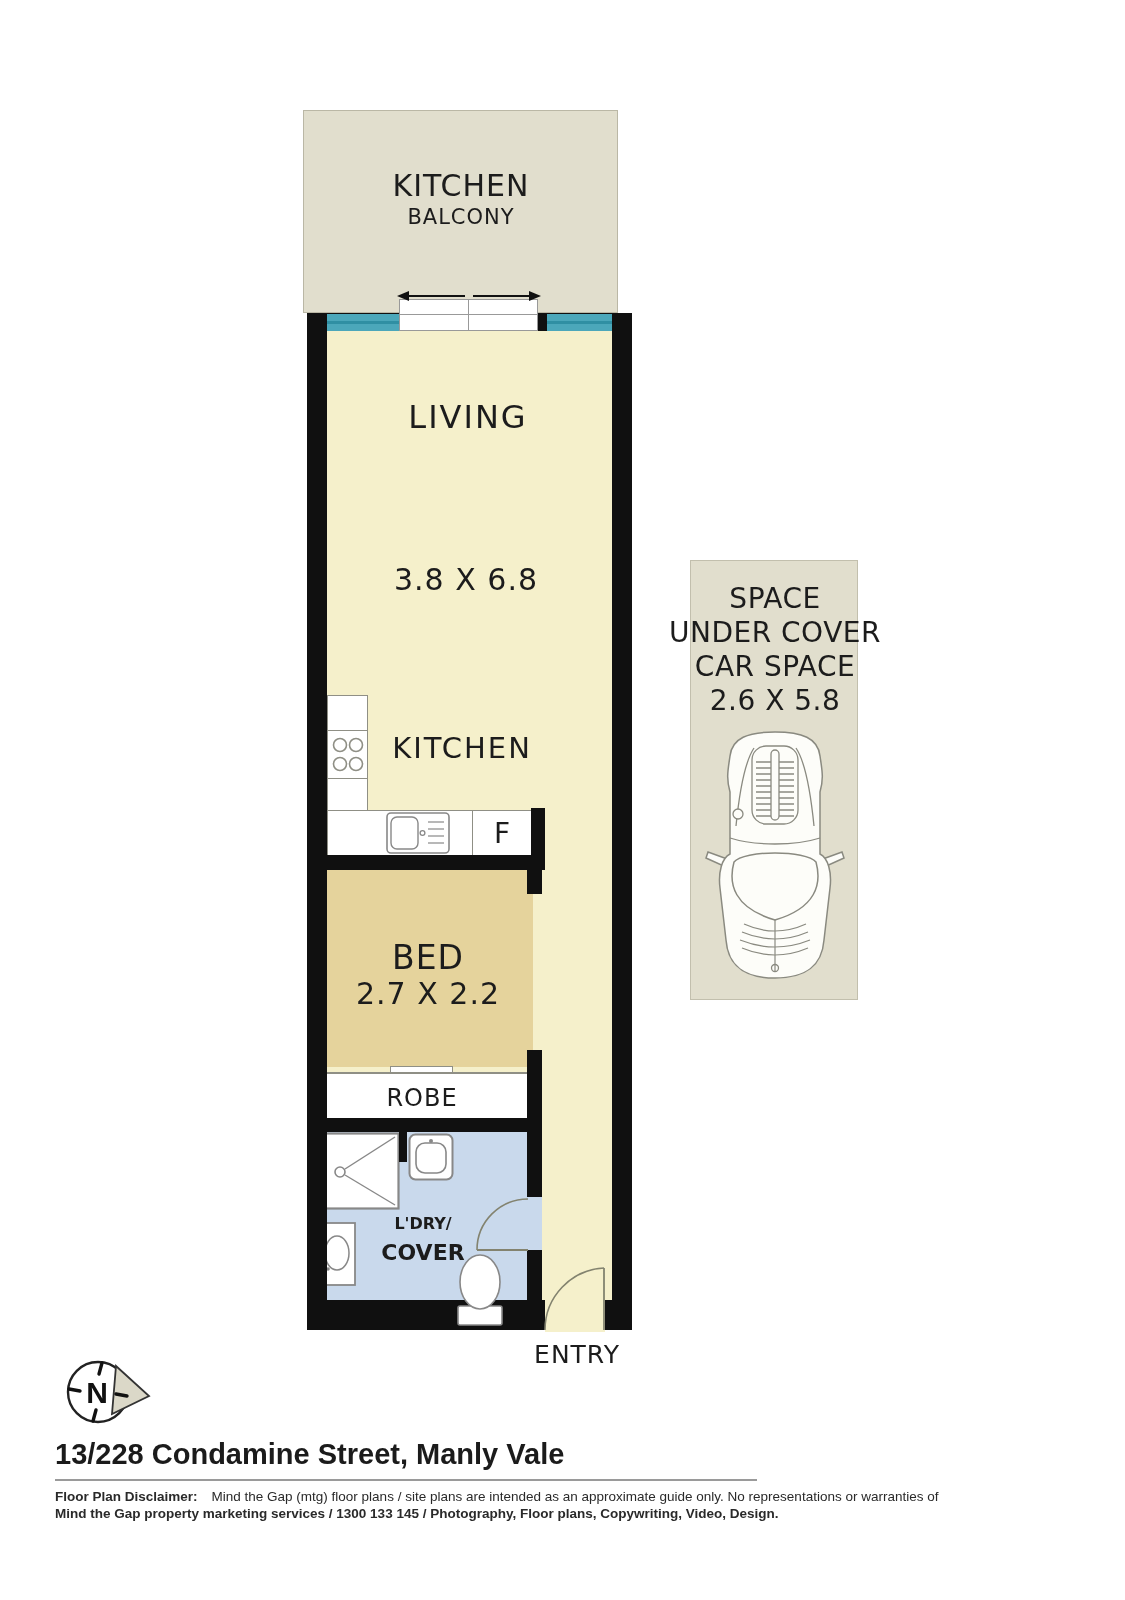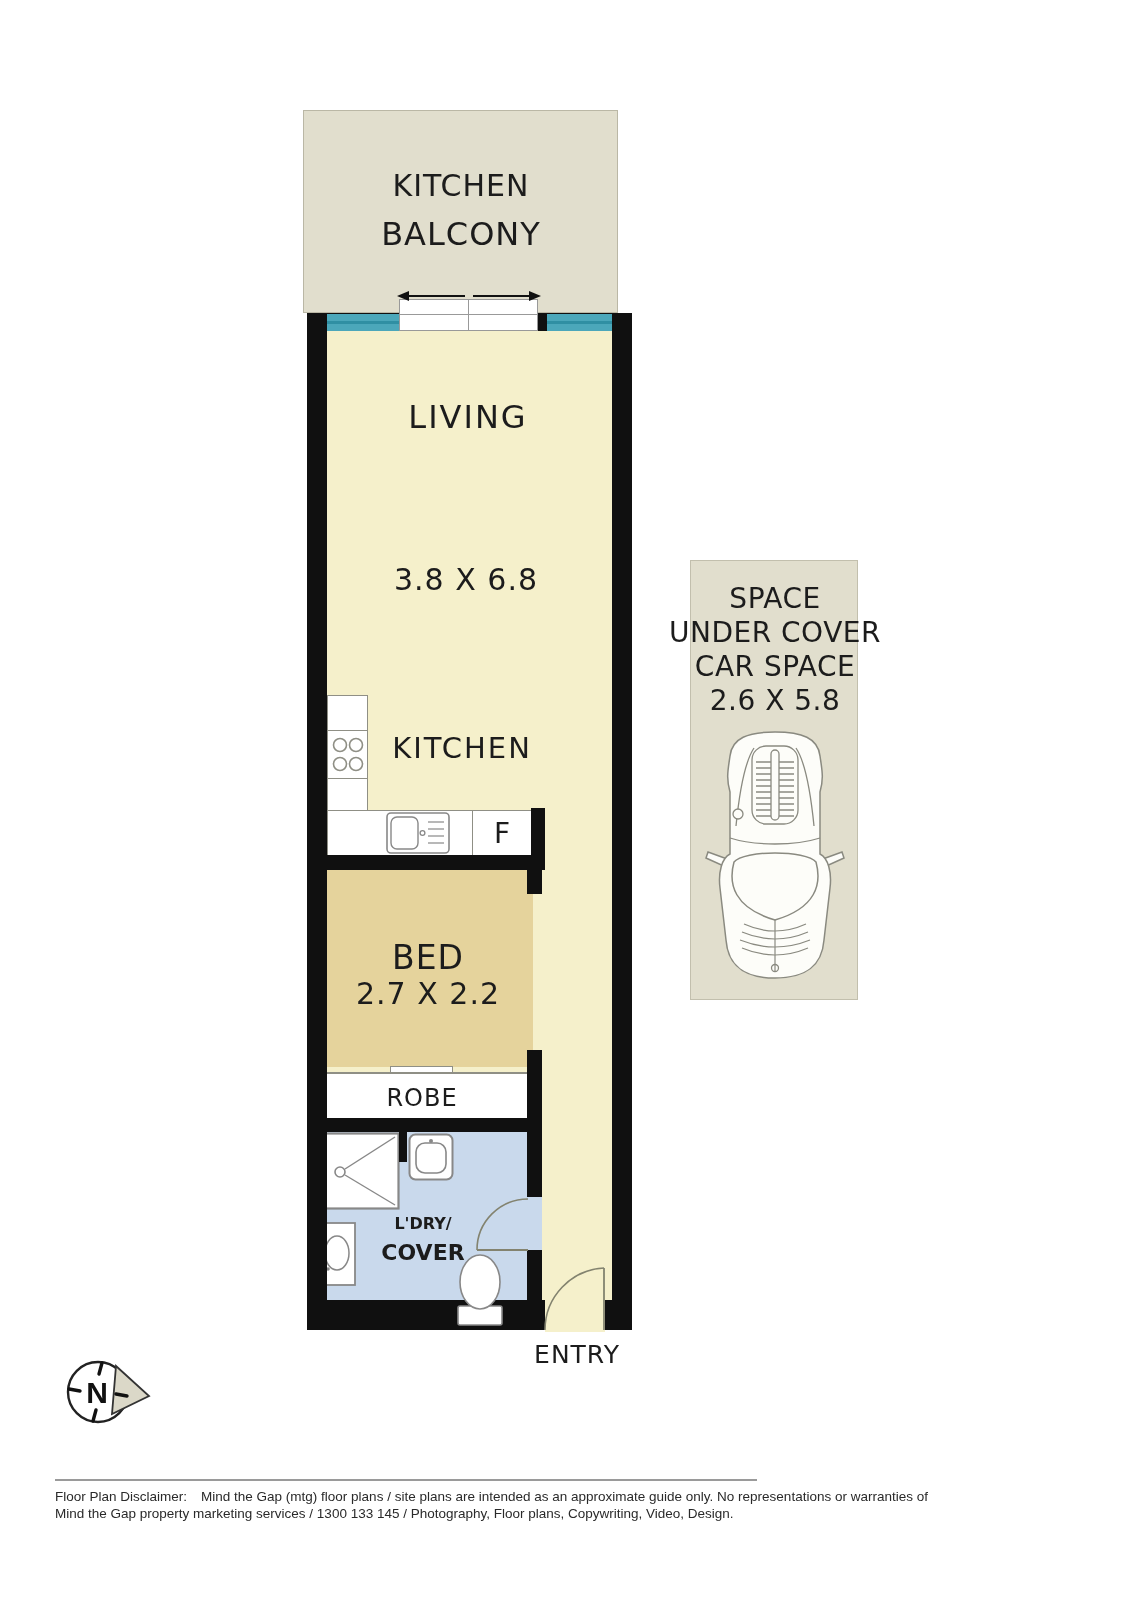--- a/index.html
+++ b/index.html
@@ -21,21 +21,21 @@
   .footer-text{font-family:"Liberation Sans",sans-serif;}
   svg{display:block;}
 </style>
 </head>
 <body>
 
 <div class="canvas">
 
   <div class="abs balcony" style="left:303px;top:110px;width:315px;height:203px;box-sizing:border-box;"></div>
   <div class="lbl" style="left:461px;top:168px;font-size:30px;letter-spacing:1px;">KITCHEN</div>
-  <div class="lbl" style="left:461px;top:215px;font-size:32px;letter-spacing:1px;">BALCONY</div>
+  <div class="lbl" style="left:461px;top:205px;font-size:21px;letter-spacing:1px;">BALCONY</div>
 
   <div class="fill cream" style="left:327px;top:331px;width:285px;height:969px;"></div>
   <div class="fill tan" style="left:327px;top:870px;width:206px;height:197px;"></div>
 
   <div class="abs" style="left:327px;top:1072px;width:201px;height:2px;background:#8f8f85;"></div>
   <div class="abs" style="left:390px;top:1066px;width:63px;height:7px;background:#ffffff;border:1px solid #8f8f85;box-sizing:border-box;"></div>
   <div class="fill" style="left:327px;top:1074px;width:201px;height:44px;background:#ffffff;"></div>
   <div class="fill bathblue" style="left:327px;top:1132px;width:201px;height:168px;"></div>
   <div class="fill bathblue" style="left:528px;top:1197px;width:14px;height:53px;"></div>
 
@@ -179,21 +179,22 @@
     <circle cx="46" cy="40" r="30" fill="#ffffff" stroke="#222" stroke-width="2.4"></circle>
     <polygon points="64,14 97,44 60,62" fill="#dbd8c8" stroke="#333" stroke-width="1.8"></polygon>
     <g stroke="#111" stroke-width="3.4" stroke-linecap="round">
       <line x1="50" y1="11" x2="47" y2="22"></line>
       <line x1="17" y1="37" x2="28" y2="39"></line>
       <line x1="64" y1="42" x2="75" y2="44"></line>
       <line x1="44" y1="58" x2="41" y2="69"></line>
     </g>
     <text x="45" y="51" text-anchor="middle" font-family="Liberation Sans, sans-serif" font-size="30" font-weight="bold" fill="#111">N</text>
   </svg>
+  <div class="abs footer-text" style="left:55px;top:1438px;font-size:29px;font-weight:bold;color:#1b1b1b;white-space:nowrap;">13/228 Condamine Street, Manly Vale</div>
   <div class="divider" style="left:55px;top:1479px;width:702px;height:2px;"></div>
   <div class="abs footer-text" style="left:55px;top:1489px;font-size:13.5px;line-height:16.5px;color:#2a2a2a;">
     <div style="white-space:nowrap;">
-      <span style="font-weight:normal;margin-right:14px;">Floor Plan Disclaimer:</span><span>Mind the Gap (mtg) floor plans / site plans are intended as an approximate guide only. No representations or warranties of</span>
+      <span style="font-weight:bold;margin-right:14px;">Floor Plan Disclaimer:</span><span>Mind the Gap (mtg) floor plans / site plans are intended as an approximate guide only. No representations or warranties of</span>
     </div>
-    <div style="white-space:nowrap;">Mind the Gap property marketing services / 1300 133 145 / Photography, Floor plans, Copywriting, Video, Design.</div>
+    <div style="white-space:nowrap;font-weight:bold;">Mind the Gap property marketing services / 1300 133 145 / Photography, Floor plans, Copywriting, Video, Design.</div>
   </div>
 
 </div>
 
 </body></html>

